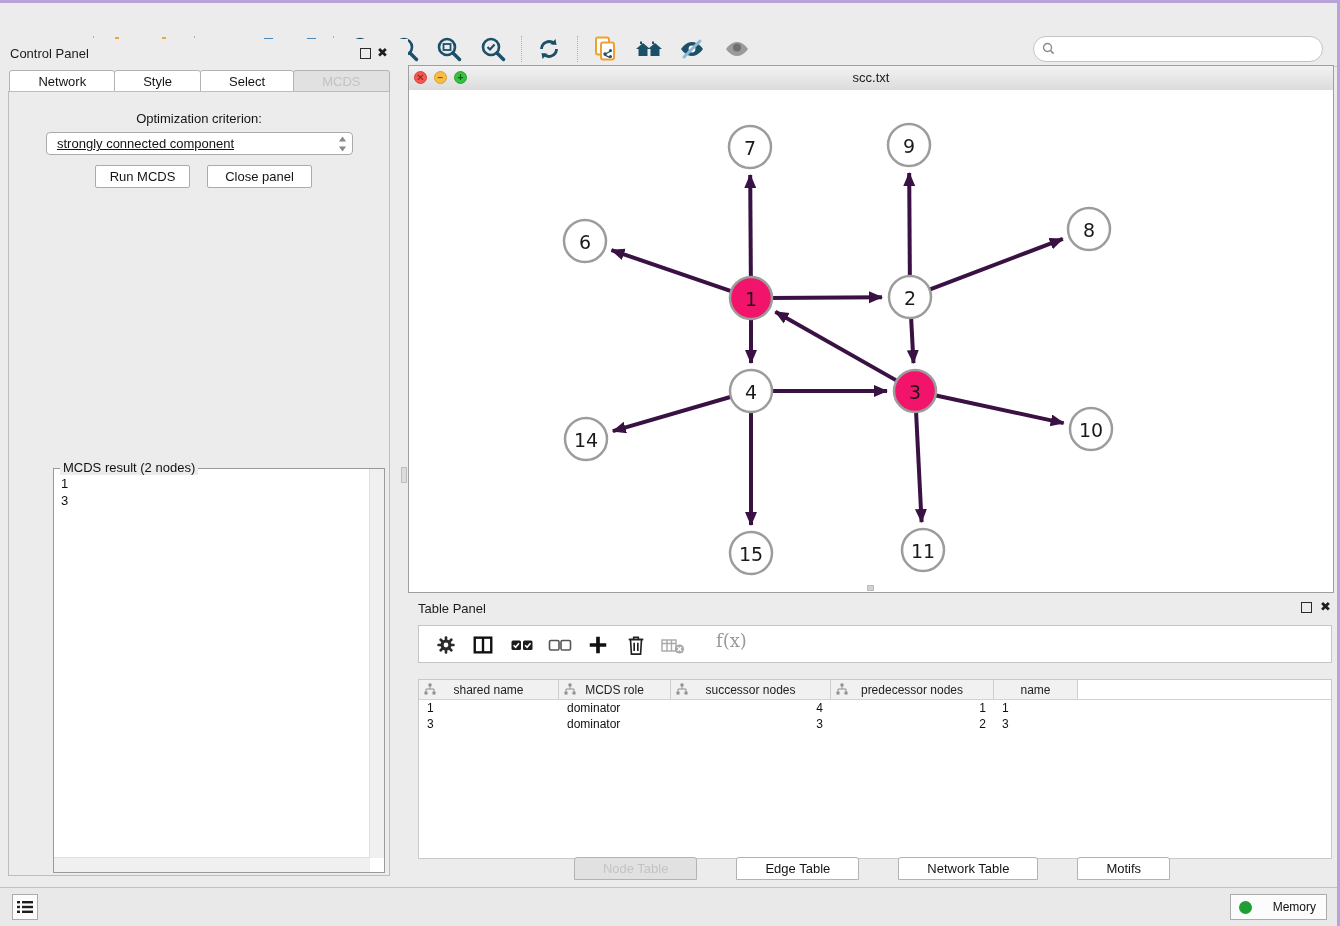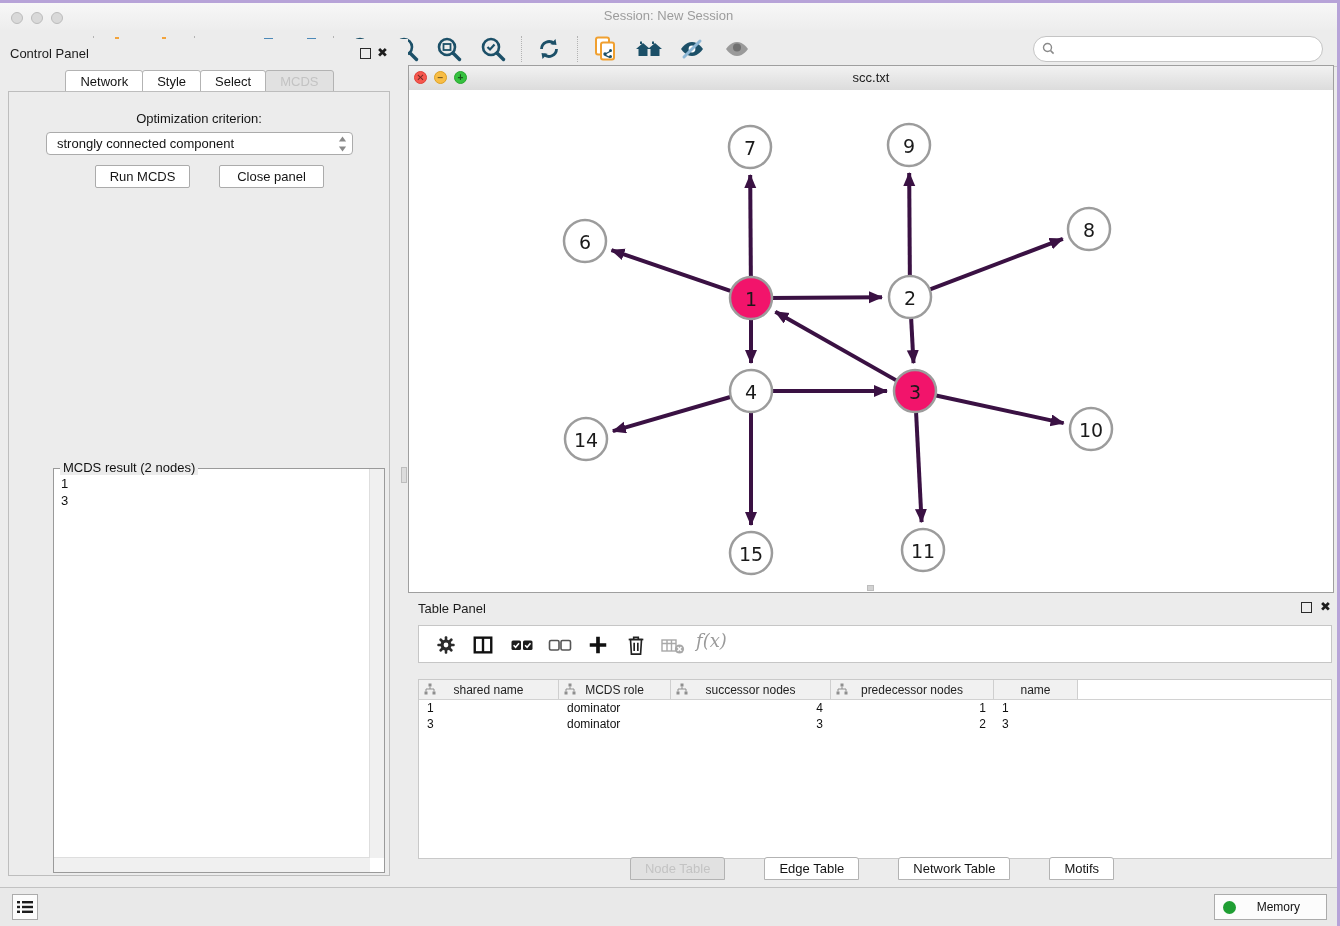--- a/index.html
+++ b/index.html
@@ -24,30 +24,30 @@
   .searchbox svg{position:absolute;left:8px;top:5px;}
   .searchbox input{position:absolute;left:26px;top:2px;width:250px;height:18px;border:none;outline:none;font-size:12px;background:transparent;}
 
   
   .cpanel{position:absolute;top:36px;left:0;width:400px;bottom:38px;background:#ececec;}
   .cp-head{position:absolute;top:3px;left:0;right:0;height:24px;}
   .cp-title{position:absolute;left:10px;top:4px;font-size:13px;color:#1c1c1c;}
   .win-float{position:absolute;top:6px;width:11px;height:11px;border:1.6px solid #2a2a2a;box-sizing:border-box;background:transparent;}
   .win-close{position:absolute;top:3px;font-size:13px;font-weight:bold;color:#1d1d1d;line-height:15px;}
   .tabsrow{position:absolute;top:31px;left:0;right:0;display:flex;justify-content:center;}
-  .tab{border:1px solid #b3b3b3;background:#fff;color:#141414;font-size:13px;padding:3px 14px;margin-left:-1px;border-radius:3px 3px 0 0;cursor:default;}
+  .tab{border:1px solid #b3b3b3;background:#fff;color:#141414;font-size:13px;padding:3px 28px;margin-left:-1px;border-radius:3px 3px 0 0;cursor:default;}
   .tab.active{background:#e1e1e1;color:#c3c3c3;}
   .cp-body{position:absolute;top:52px;left:8px;width:382px;bottom:12px;border:1px solid #bdbdbd;box-sizing:border-box;background:#ececec;}
   .opt-label{position:absolute;top:19px;left:0;right:0;text-align:center;font-size:13px;color:#141414;}
   .cp-select{position:absolute;top:40px;left:37px;width:307px;height:23px;background:#fff;border:1px solid #ababab;border-radius:4px;box-sizing:border-box;}
-  .cp-select .sel-text{position:absolute;left:10px;top:3px;font-size:13px;color:#141414;}
+  .cp-select .sel-text{position:absolute;left:10px;top:3px;font-size:13px;color:#141414;text-decoration:underline;}
   .cp-select .sel-stepper{position:absolute;right:4px;top:2px;}
   .cp-btn{position:absolute;height:23px;background:#fff;border:1px solid #ababab;border-radius:2px;font-size:13px;color:#141414;display:flex;align-items:center;justify-content:center;box-sizing:border-box;}
   #run-btn{top:73px;left:86px;width:95px;}
-  #close-btn{top:73px;left:210px;width:105px;}
+  #close-btn{top:73px;left:198px;width:105px;}
   .resultbox{position:absolute;left:4px;right:4px;top:376px;bottom:2px;border:1px solid #9a9a9a;background:#fff;margin-left:40px;}
   .result-legend{position:absolute;top:-9px;left:6px;background:#ececec;padding:0 3px;font-size:13px;color:#111;}
   .result-lines{position:absolute;left:7px;top:6px;font-size:13px;color:#111;line-height:17px;}
   .vtrack{position:absolute;top:0;right:0;bottom:14px;width:14px;background:#f0f0f0;border-left:1px solid #dedede;}
   .htrack{position:absolute;left:0;right:14px;bottom:0;height:14px;background:#f0f0f0;border-top:1px solid #dedede;}
 
   
   .vsplit{position:absolute;top:36px;left:400px;width:8px;bottom:38px;background:#ececec;}
   .vsplit .grip{position:absolute;top:428px;left:1px;width:6px;height:16px;background:#dcdcdc;border:1px solid #bdbdbd;box-sizing:border-box;}
 
@@ -57,49 +57,43 @@
   .traffic{position:absolute;top:5px;width:13px;height:13px;border-radius:50%;box-sizing:border-box;font-size:10px;font-weight:bold;text-align:center;line-height:12px;color:rgba(0,0,0,.55);}
   .net-title{position:absolute;left:0;right:0;top:4px;text-align:center;font-size:13px;color:#1a1a1a;}
   .net-canvas{position:absolute;top:24px;left:0;width:924px;height:502px;background:#fff;overflow:hidden;}
   .net-handle{position:absolute;bottom:1px;left:458px;width:7px;height:6px;background:#d2d2d2;border:1px solid #bdbdbd;box-sizing:border-box;}
 
   
   .tpanel{position:absolute;left:408px;top:592px;width:929px;bottom:38px;background:#ececec;}
   .tp-title{position:absolute;left:10px;top:6px;font-size:13px;color:#1c1c1c;}
   .tp-toolbar{position:absolute;left:10px;top:30px;width:914px;height:38px;background:#fff;border:1px solid #c6c6c6;box-sizing:border-box;}
   .tp-ic{position:absolute;top:6px;width:26px;height:26px;display:flex;align-items:center;justify-content:center;}
-  .fx-label{position:absolute;top:4px;font-family:"DejaVu Serif","Liberation Serif",serif;font-style:italic;font-size:18px;color:#9a9a9a;}
+  .fx-label{position:absolute;top:4px;font-family:"DejaVu Serif","Liberation Serif",serif;font-size:18px;color:#9a9a9a;margin-left:20px;}
   .tbl{position:absolute;left:10px;top:84px;width:914px;height:180px;background:#fff;border:1px solid #c9c9c9;box-sizing:border-box;}
   .thead{display:flex;height:19px;border-bottom:1px solid #d2d2d2;}
   .th{position:relative;height:19px;background:#f1f1f1;border-right:1px solid #cfcfcf;box-sizing:border-box;display:flex;align-items:center;justify-content:center;font-size:12px;color:#222;}
   .th .tree-ic{position:absolute;left:5px;top:3px;}
   .tr{display:flex;height:16px;}
   .td{box-sizing:border-box;font-size:12px;color:#111;line-height:16px;white-space:nowrap;overflow:hidden;}
   .td.left{padding-left:8px;text-align:left;}
   .td.right{padding-right:8px;text-align:right;}
   .bottom-tabs{position:absolute;left:0;right:0;bottom:8px;display:flex;justify-content:center;gap:40px;}
 
   
   .statusbar{position:absolute;left:0;right:0;bottom:0;height:38px;background:#e9e9e9;border-top:1px solid #c2c2c2;}
   .sb-listbtn{position:absolute;left:12px;top:6px;width:26px;height:26px;background:#fcfcfc;border:1px solid #ababab;box-sizing:border-box;display:flex;align-items:center;justify-content:center;}
-  .sb-mem{position:absolute;right:10px;top:6px;height:26px;padding:0 26px 0 8px;background:#fcfcfc;border:1px solid #ababab;box-sizing:border-box;display:flex;align-items:center;gap:21px;font-size:12px;color:#111;}
+  .sb-mem{position:absolute;right:10px;top:6px;height:26px;padding:0 10px 0 8px;background:#fcfcfc;border:1px solid #ababab;box-sizing:border-box;display:flex;align-items:center;gap:21px;font-size:12px;color:#111;}
   .mem-dot{width:13px;height:13px;border-radius:50%;background:#1f9e33;}
   svg{display:block;}
 </style>
 </head>
 <body>
 
 <div id="app">
 
-  <div class="titlebar">
-    <span class="tl-dot" style="left:11px"></span>
-    <span class="tl-dot" style="left:31px"></span>
-    <span class="tl-dot" style="left:51px"></span>
-    <div class="t-title">Session: New Session</div>
-  </div>
 
   <div class="toolbar">
     <div class="tbtn" style="left:8px">
       <span>
           <svg width="26" height="24" viewBox="0 0 26 24">
             <path d="M2 6h7l2 2h11v3H4z" fill="#d88a28"></path>
             <path d="M4.5 10h19l-3.2 10H1.5z" fill="#f2a33c"></path>
           </svg>
         </span>
     </div>

